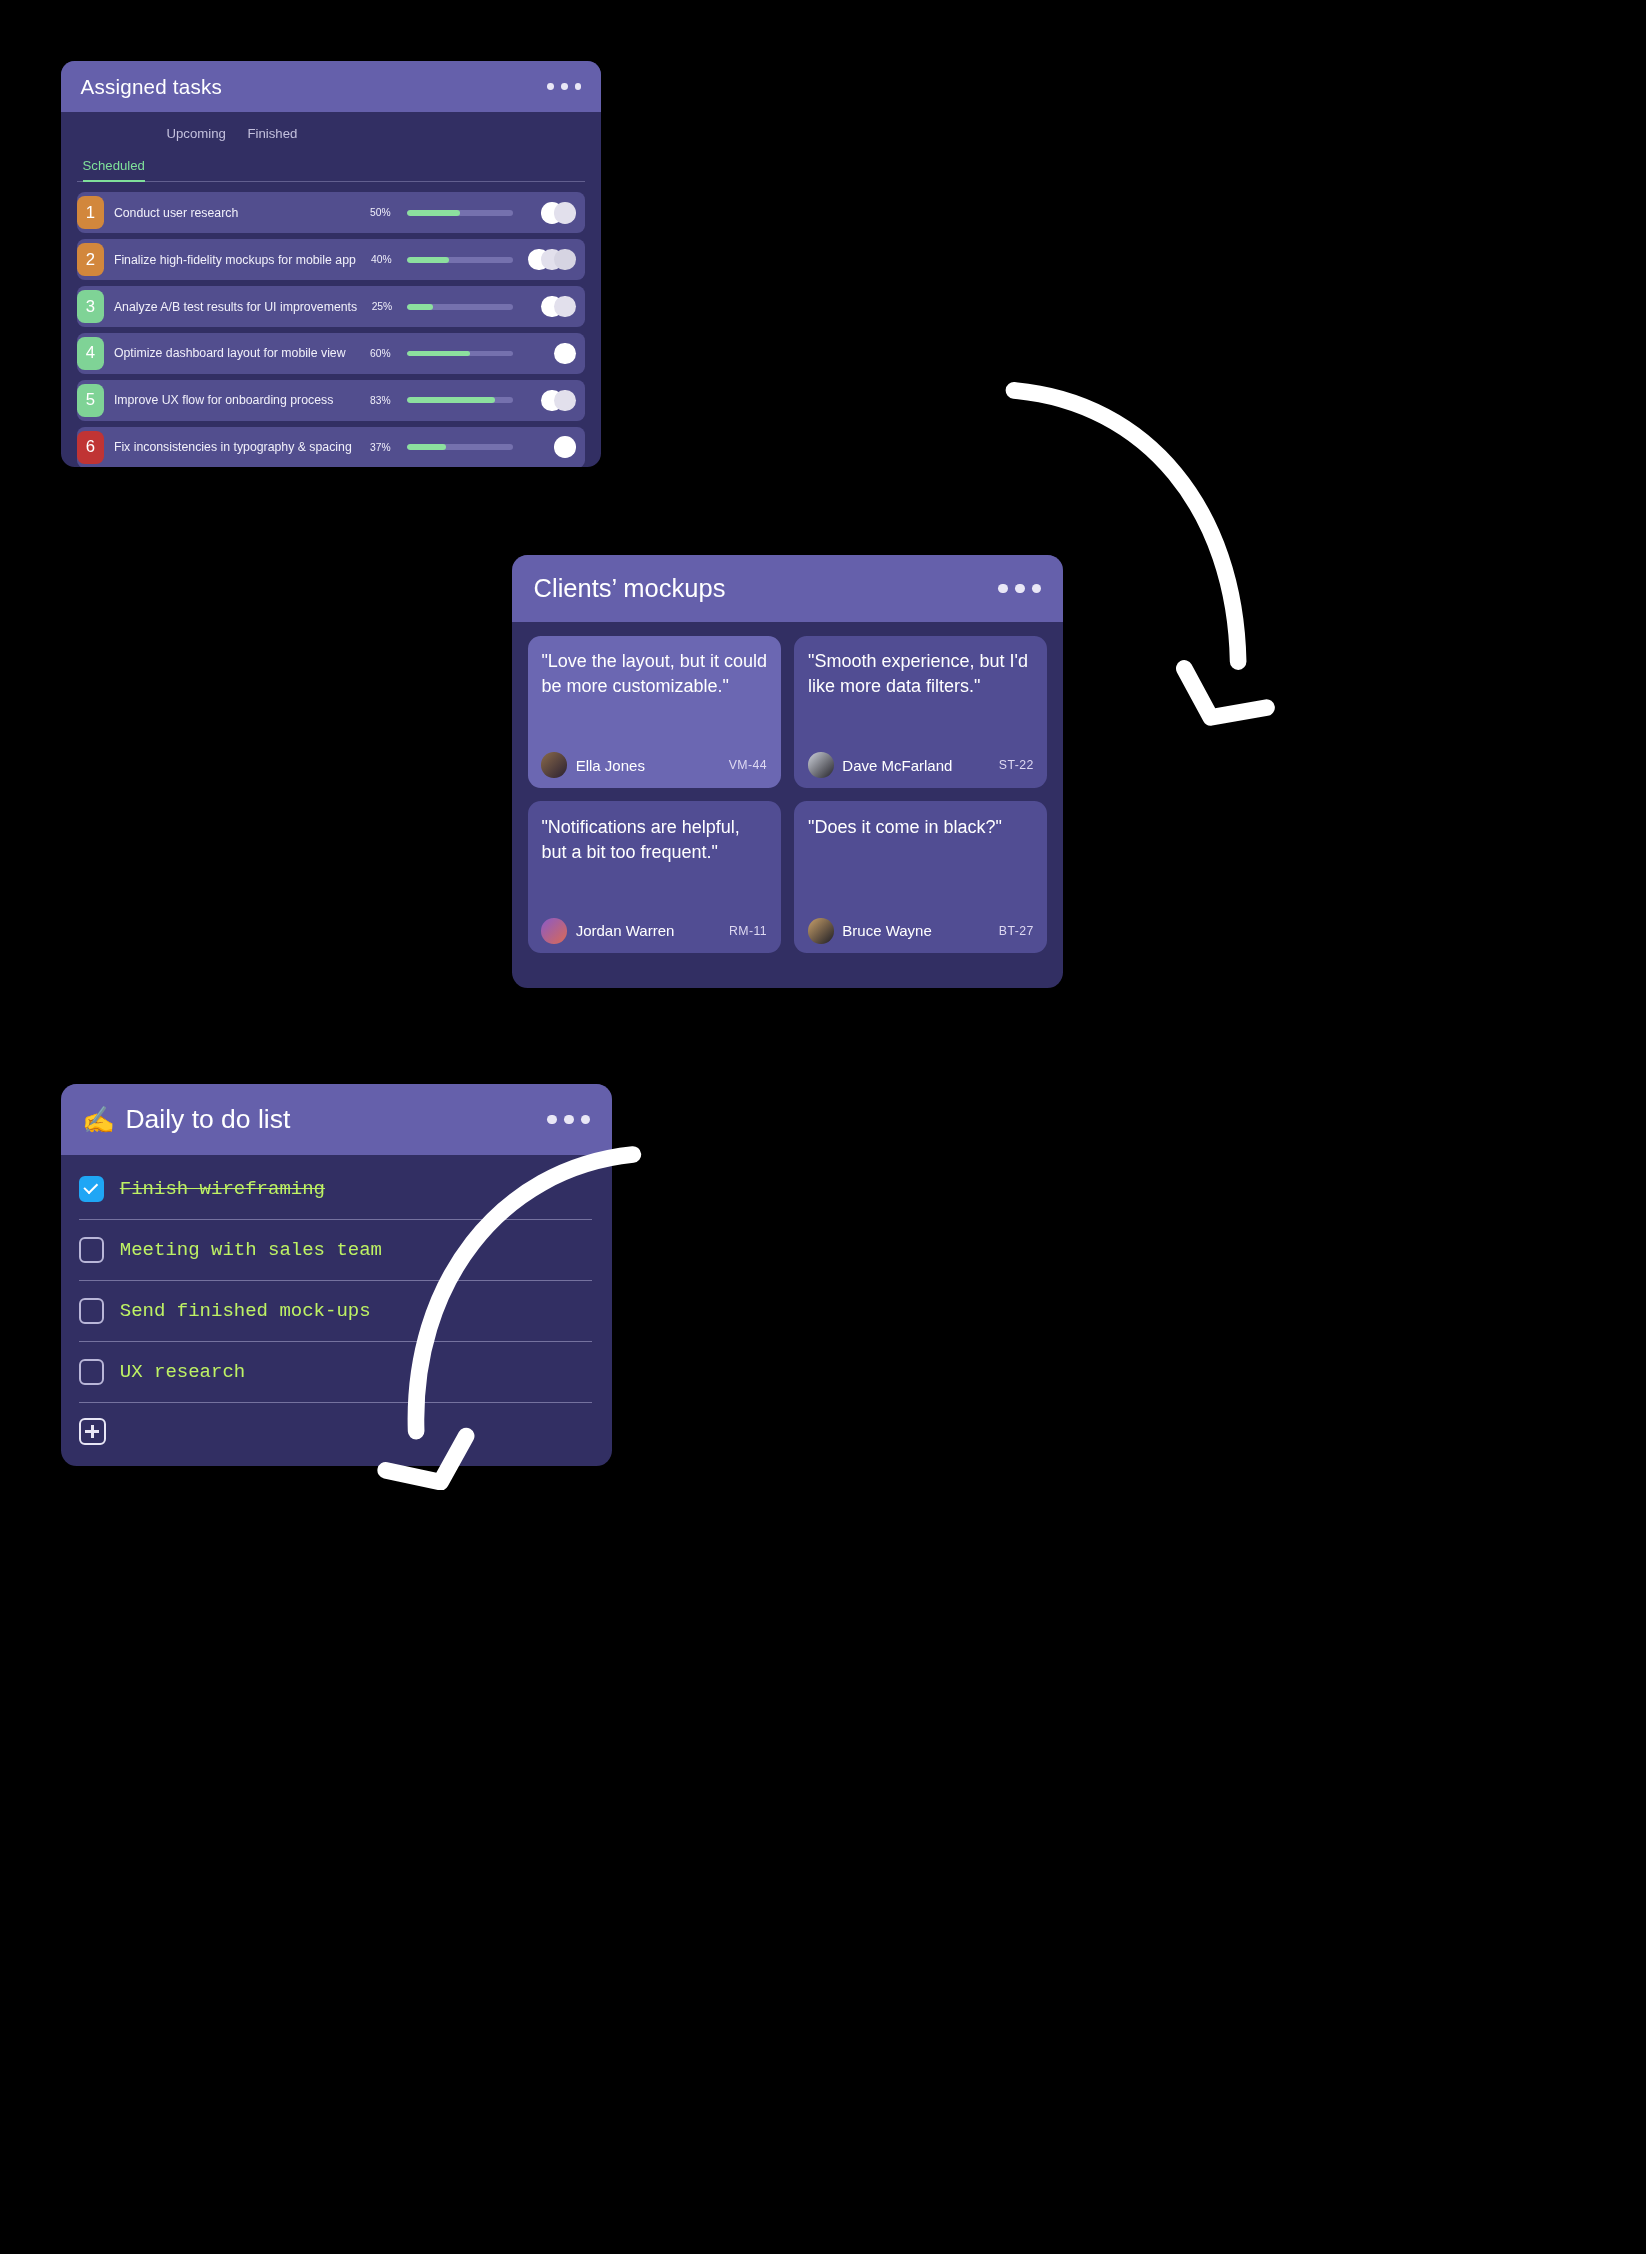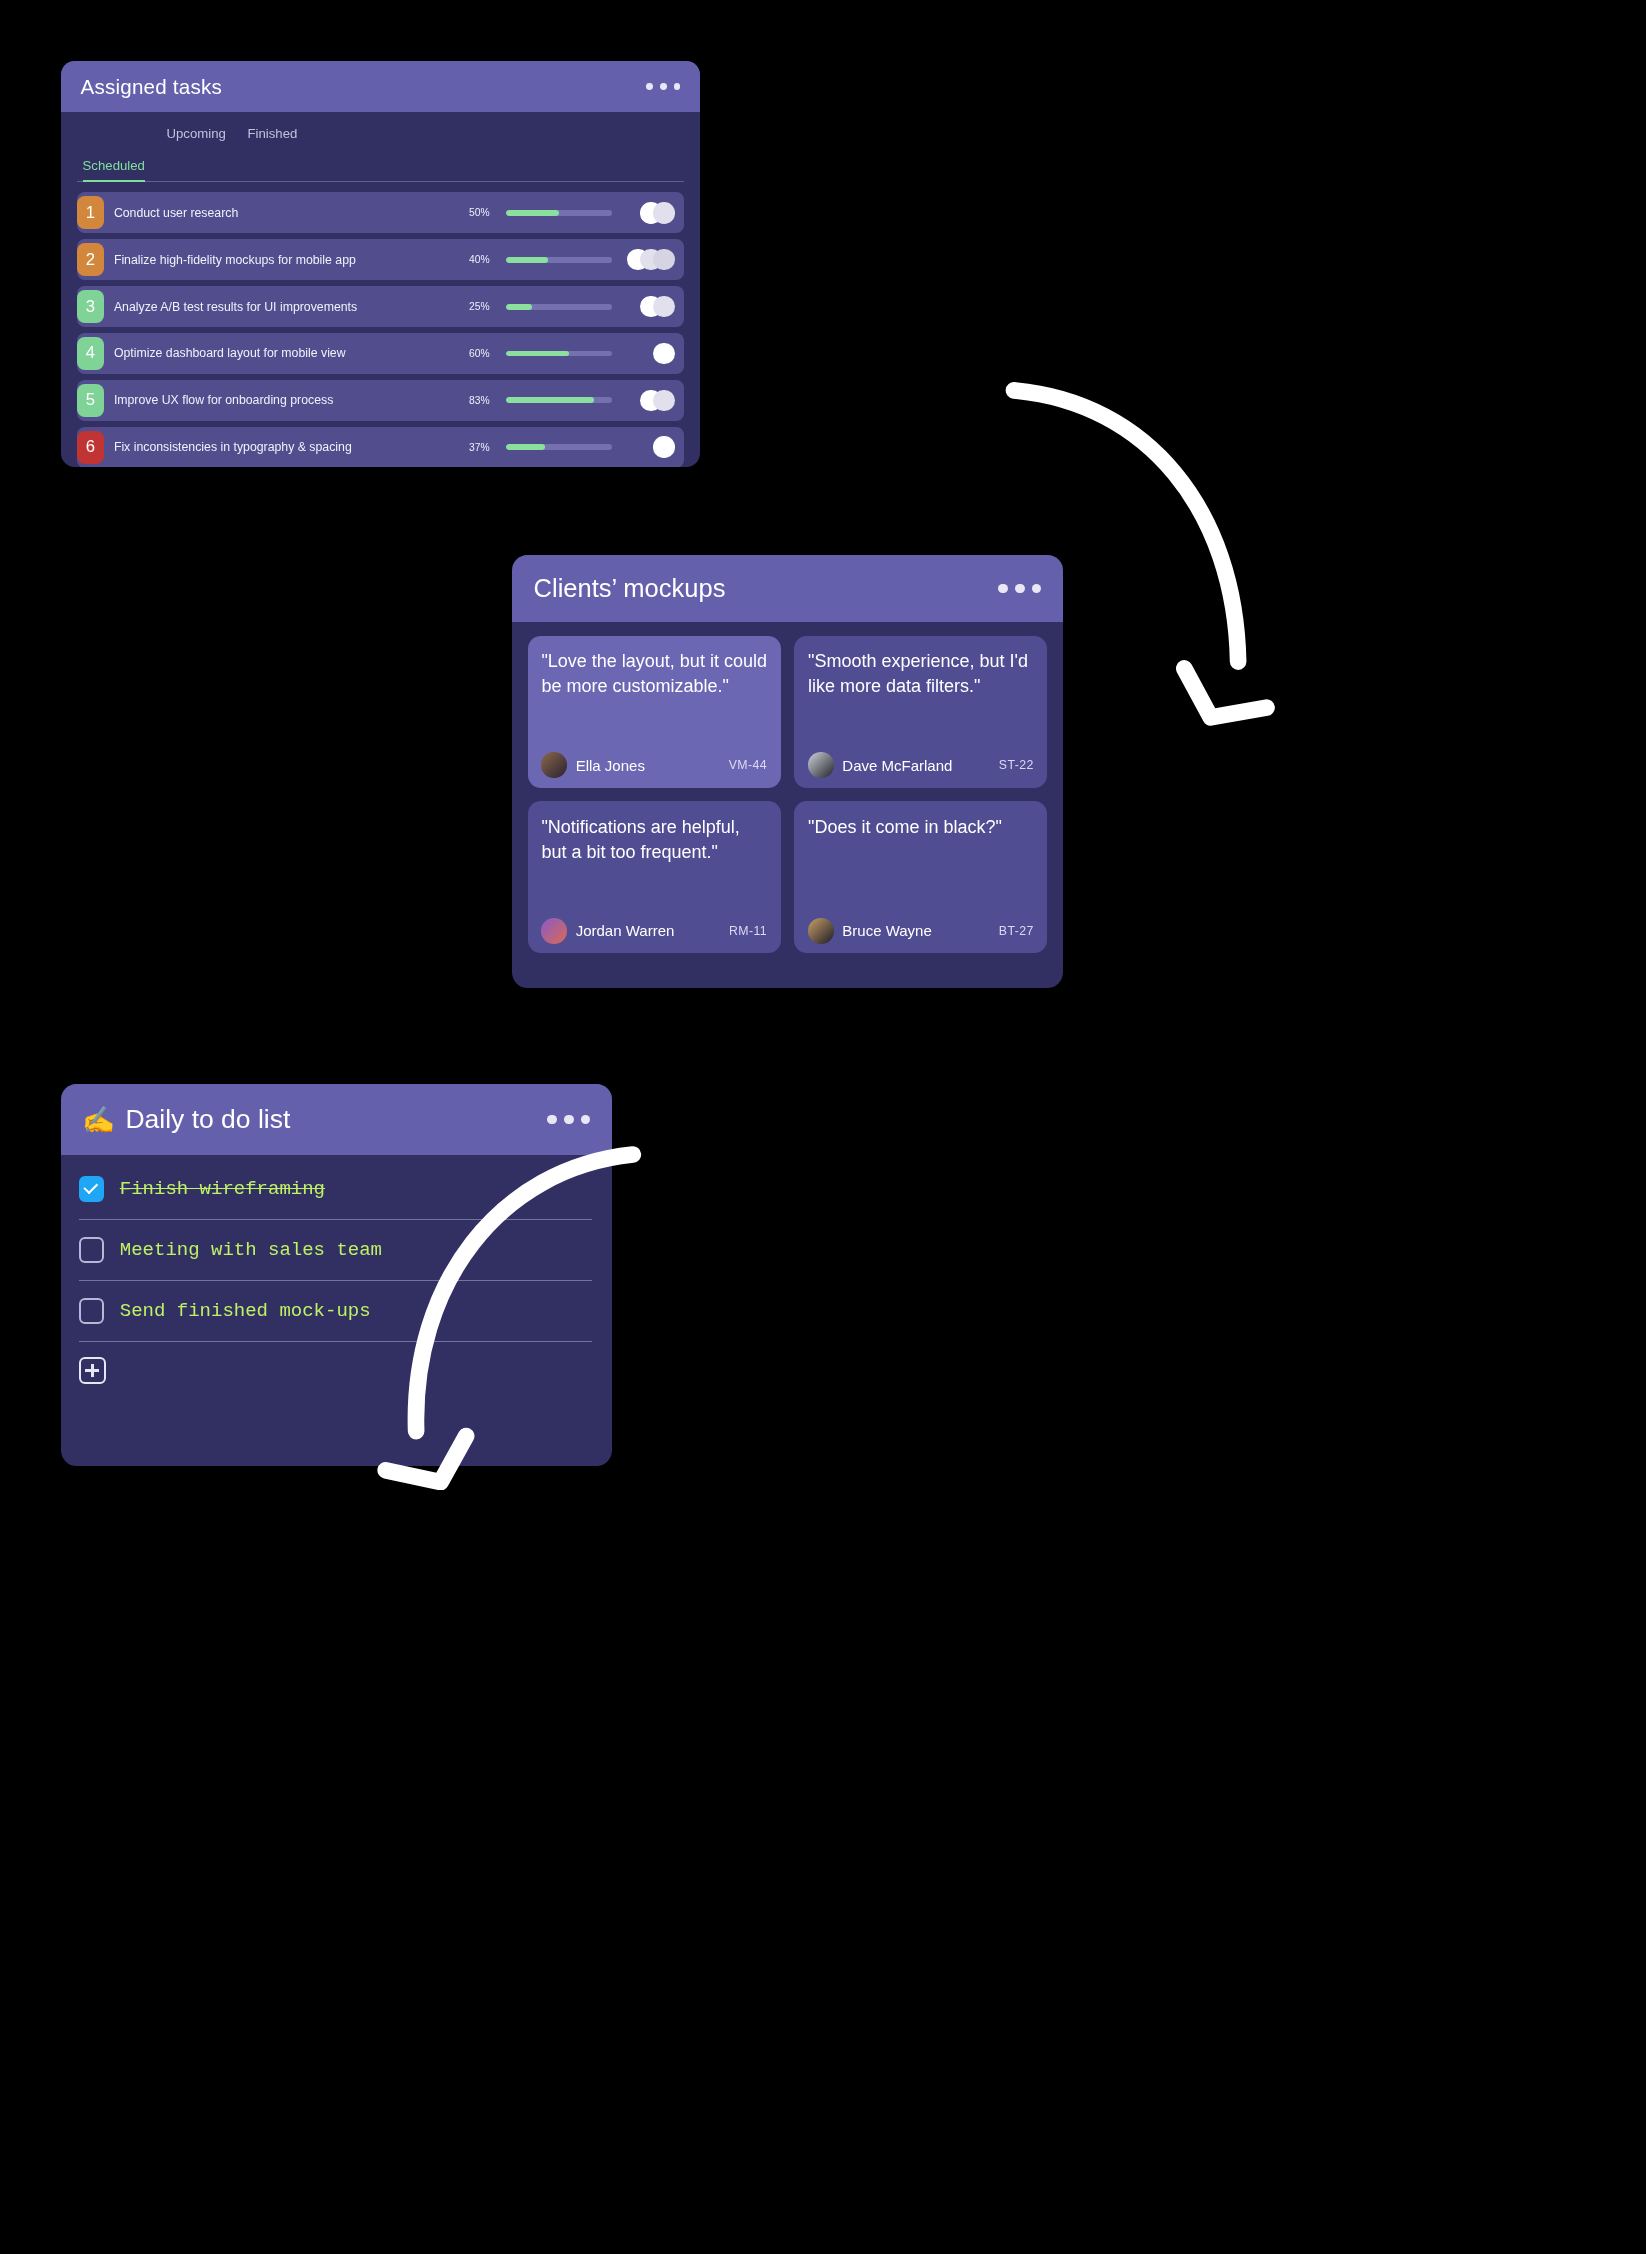--- a/index.html
+++ b/index.html
@@ -22,21 +22,21 @@
   .card-head {
     background: #6560ab;
     display: flex; align-items: center; justify-content: space-between;
     color: #ffffff;
   }
   .card-title { font-weight: 400; color: #fff; white-space: nowrap; display:flex; align-items:center; gap:9.8px;}
   .dots { display: flex; gap: 6.9px; align-items: center; }
   .dots i { display:block; border-radius: 50%; background: #e9e7f6; }
 
   
-  #tasks { left: 61px; top: 61px; width: 639px; height: 406px; border-radius: 13.7px; }
+  #tasks { left: 61px; top: 61px; width: 540px; height: 406px; border-radius: 13.7px; }
   #tasks .card-head { height: 51px; padding: 0 19.6px; }
   #tasks .card-title { font-size: 20.6px; letter-spacing: 0.2px;}
   #tasks .dots i { width: 6.9px; height: 6.9px; }
   #tasks .body { padding: 0 15.7px; }
   .tabs { display: flex; gap: 21.6px; padding: 13.7px 3.9px 0 5.9px; border-bottom: 1px solid rgba(190,186,226,.35); }
   .tab { font-size: 13.2px; color: #c3c0dd; padding-bottom: 8.8px; position: relative; }
   .tab.active { color: #7fe09a; margin-top: 32px; }
   .tab.active:after {
     content:""; position:absolute; left:0; right:0; bottom:-1px; height:2px; background:#7fe09a;
   }
@@ -290,20 +290,24 @@
       <div class="todo-row">
         <div class="cbx"></div>
         <div class="todo-label">Meeting with sales team</div>
       </div>
 
       <div class="todo-row">
         <div class="cbx"></div>
         <div class="todo-label">Send finished mock-ups</div>
       </div>
 
+      <div class="todo-row">
+        <div class="cbx"></div>
+        <div class="todo-label">UX research</div>
+      </div>
 
       <div class="add-wrap">
         <div class="add-btn"></div>
       </div>
 
     </div>
   </div>
 
   <svg class="arrow" style="left:1000px; top:363px;" width="304" height="372" viewBox="0 0 310 380">
     <path d="M14 28 C 150 40, 240 150, 243 305" stroke="#ffffff" stroke-width="17" fill="none" stroke-linecap="round"></path>

